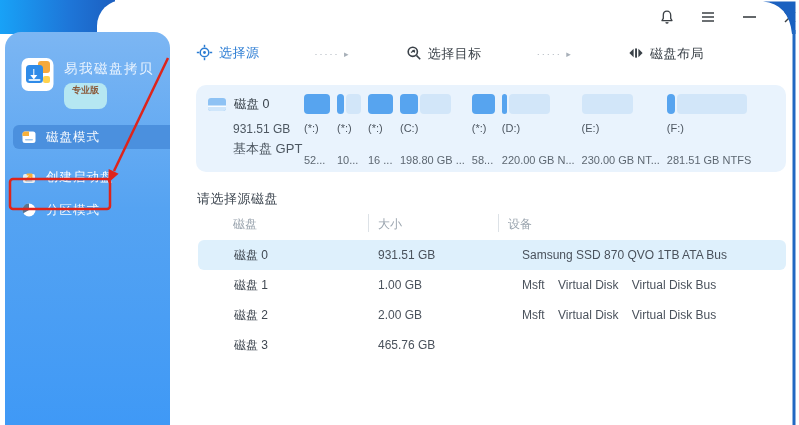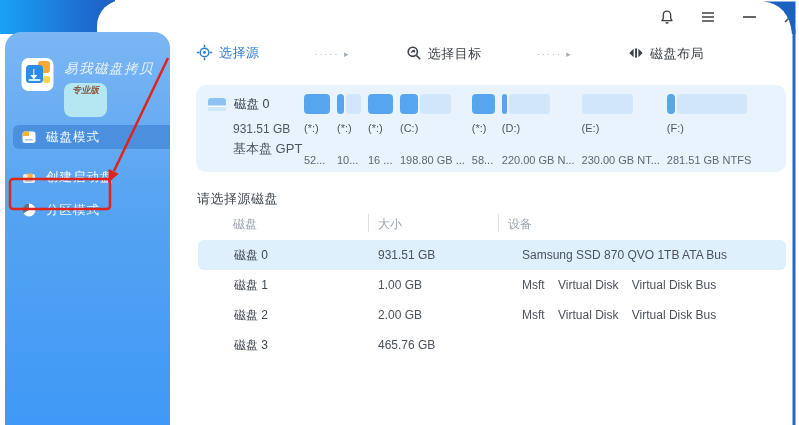--- a/index.html
+++ b/index.html
@@ -13,27 +13,27 @@
     background:#fff; border-top-left-radius:26px; }
 
   
   .controls{ position:absolute; top:8px; left:658px; display:flex; gap:23px; align-items:center; z-index:5; }
   .ctl{ width:18px; height:18px; display:flex; align-items:center; justify-content:center; cursor:default; }
 
   
   .sidebar{ position:absolute; left:5px; top:32px; width:165px; bottom:0;
     border-radius:16px 16px 0 0;
     background:linear-gradient(180deg,#7cb6f3 0%, #55a3f2 45%, #3f99f6 100%); z-index:2; }
-  .brand{ display:flex; margin:25px 0 0 16px;font-style:italic; }
+  .brand{ display:flex; margin:25px 0 0 16px; }
   .logo{ width:33px; height:35px; flex:0 0 auto; }
   .brand-text{ margin-left:10px; }
   .app-title{ font-size:13.5px; letter-spacing:1.5px; color:#e9f3fe; margin-top:3px; }
-  .badge{ display:inline-block; margin-top:5px; padding:1px 8px 20px; font-size:9px; font-weight:bold;
+  .badge{ display:inline-block; margin-top:5px; padding:1px 8px 12px; font-size:9px; font-weight:bold;
     color:#8a5a3a; background:#b5e7f2; border-radius:8px; }
-  .menu{ margin-top:8px; }
+  .menu{ margin-top:16px; }
   .menu-item{ height:24px; display:flex; align-items:center; margin:0 0 9px 8px; padding-left:8px;
     color:rgba(255,255,255,.96); font-size:12.5px; letter-spacing:1px; cursor:pointer; }
   .menu-item .mi-ico{ width:16px; height:16px; margin-right:9px; flex:0 0 auto; }
   .menu-item.active{ background:#4b90de; border-radius:6px 0 0 6px; margin-right:0; }
   .menu-item.boot{ margin-top:16px; }
 
   
   .stepper{ position:absolute; left:196px; top:44px; width:508px; display:flex; align-items:center;
     justify-content:space-between; z-index:3; }
   .step{ display:flex; gap:6px; font-size:13px; color:#3a4148; letter-spacing:.5px; }

